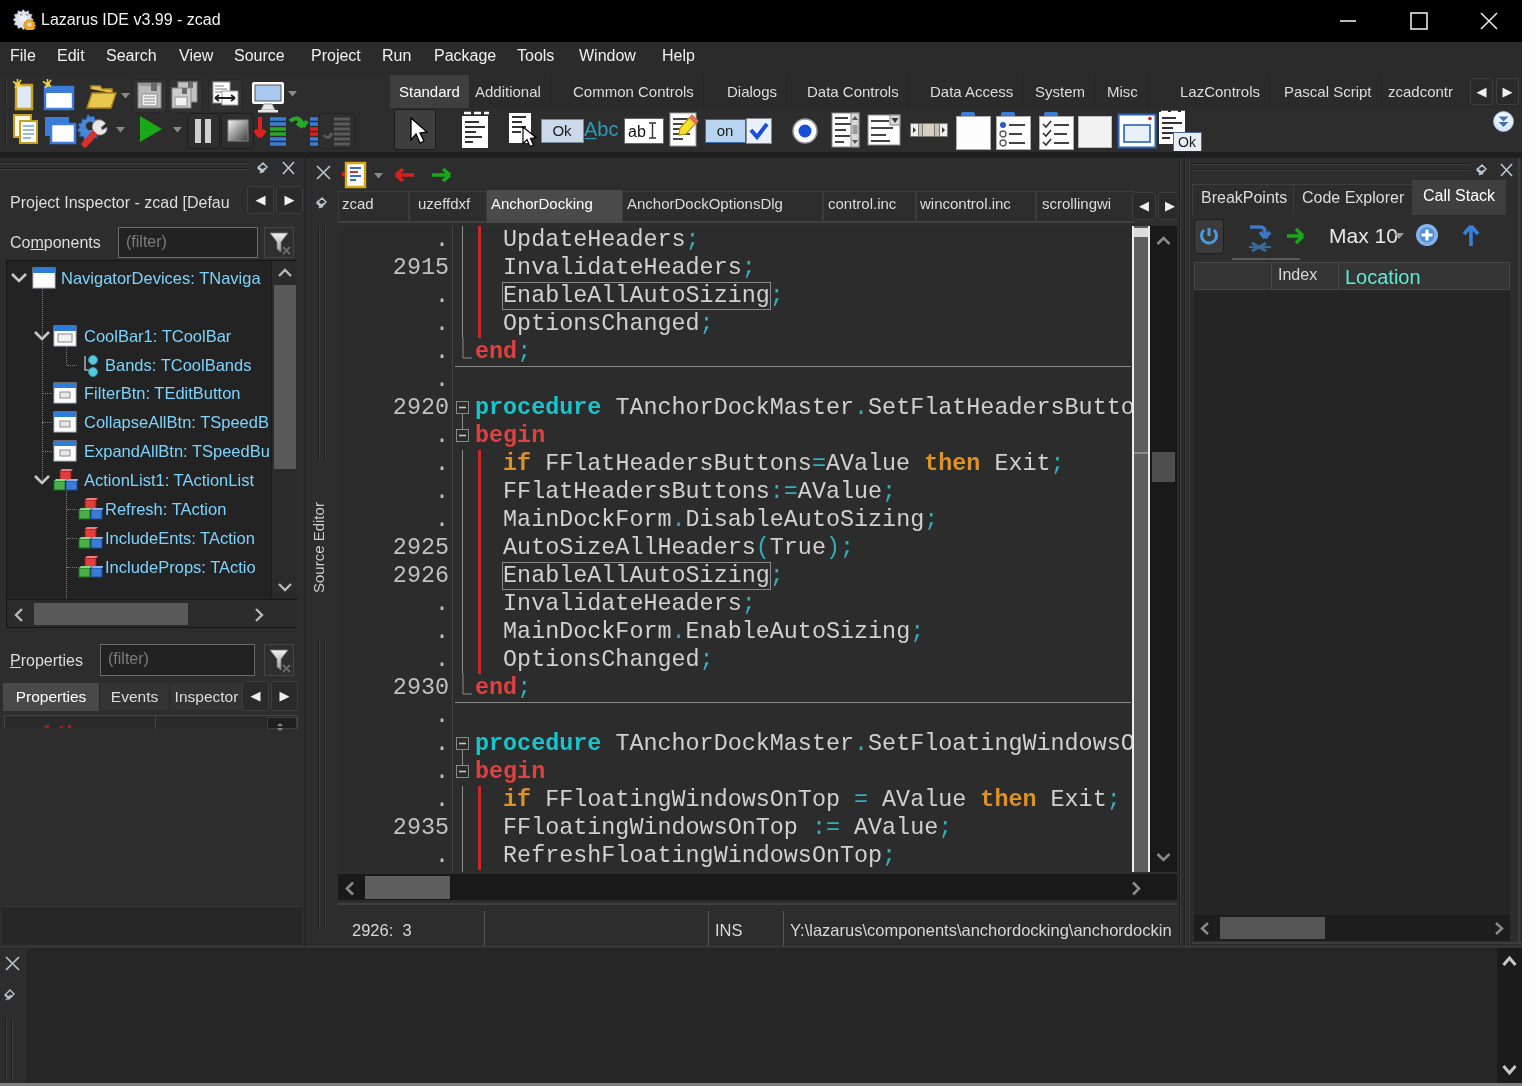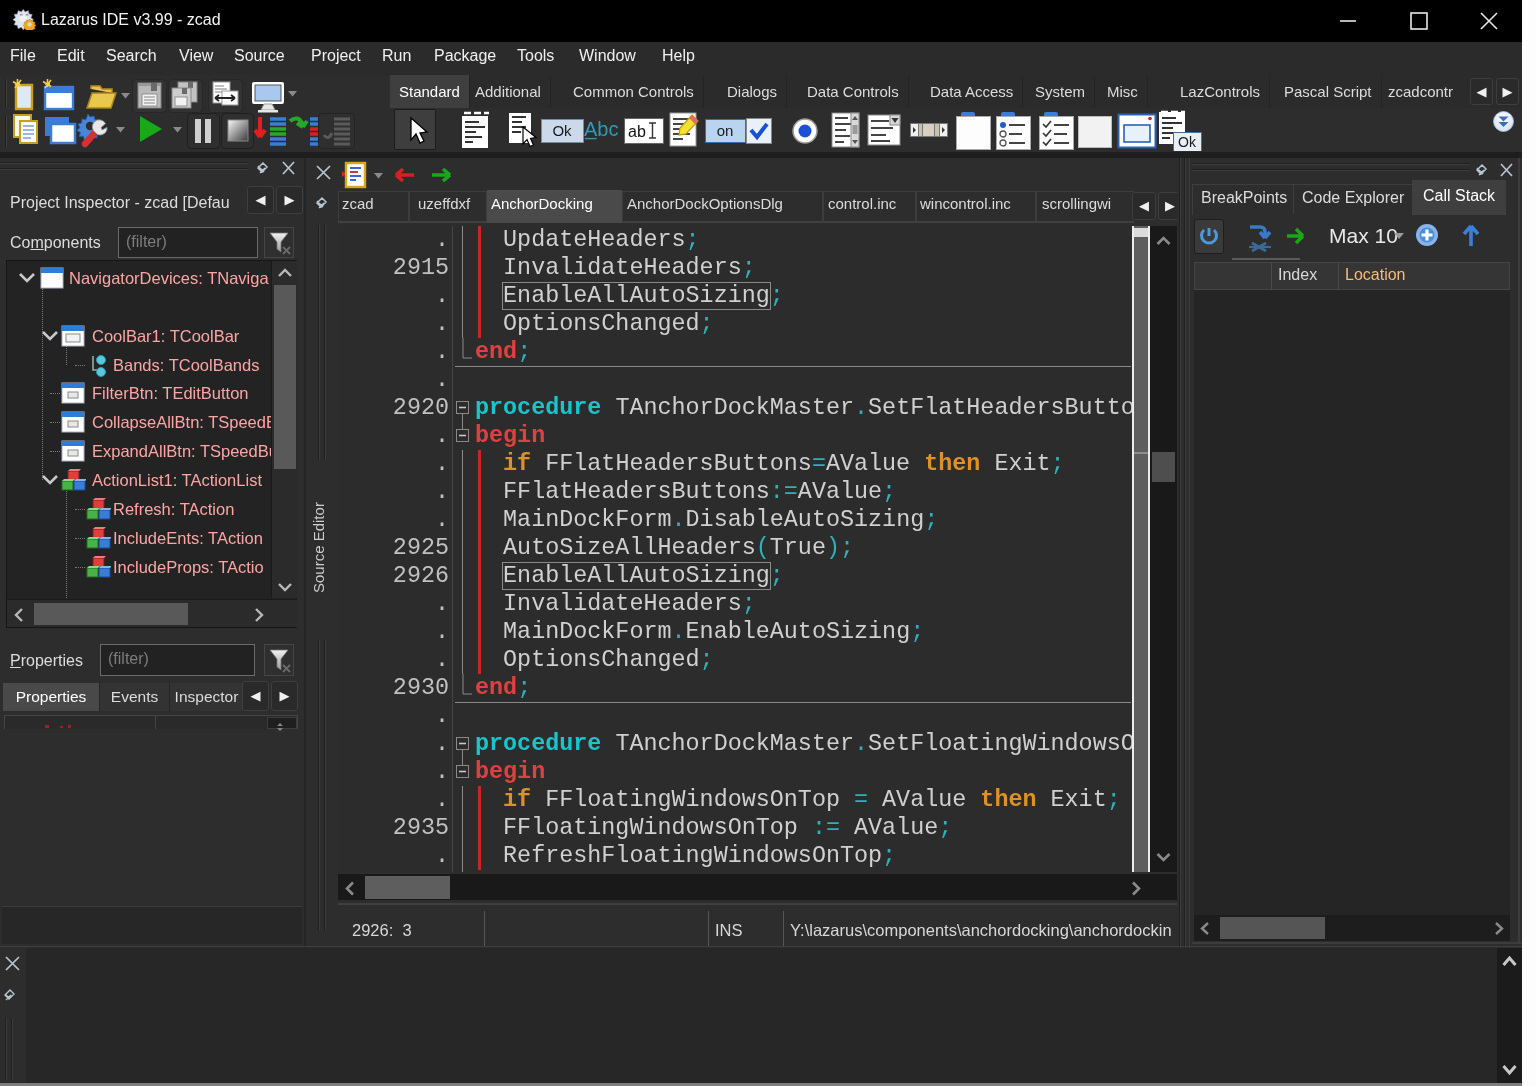--- a/index.html
+++ b/index.html
@@ -30,21 +30,21 @@
 .paneltitle { color:#dcdcdc; font-size:16px; }
 .filterbox { position:absolute; background:#222; border:1px solid #6a6a6a;
   color:#7d7d7d; font-size:16px; padding-left:7px; line-height:28px; }
 .tab { position:absolute; color:#dcdcdc; font-size:15.5px; text-align:center; }
 .tab.sel { background:#494949; color:#fff; }
 
 #leftpanel { left:0; top:158px; width:306px; height:790px; background:#2d2d2d;
   border-right:2px solid #252525; }
 #tree { position:absolute; left:6px; top:102px; width:291px; height:368px;
   background:#232323; border:1px solid #161616; }
-.trow { position:absolute; left:8px; height:29px; width:100%; color:#fca5a5;
+.trow { position:absolute; left:0; height:29px; width:100%; color:#7dd3fc;
   font-size:16.5px; line-height:29px; white-space:nowrap; }
 
 #sestrip { left:306px; top:158px; width:32px; height:790px; background:#2d2d2d; }
 #selabel { position:absolute; left:4px; top:308px; width:24px; height:163px;
   color:#cdcdcd; font-size:15px; writing-mode:vertical-rl; transform:rotate(180deg);
   text-align:center; }
 
 #editor { left:338px; top:158px; width:839px; height:790px; background:#2d2d2d; }
 #codearea { position:absolute; left:0; top:68px; width:839px; height:646px; background:#2c2c2c; }
 .cl { position:absolute; white-space:pre; font-family:"Liberation Mono", monospace;
@@ -775,21 +775,21 @@
       <svg class="abs" style="left:268px;top:7px" width="22" height="27">
           <path d="M11 24 V6 M11 4 l-7 8 M11 4 l7 8" stroke="#3a80d8" stroke-width="3.6" fill="none"></path>
         </svg>
       <div class="abs" style="left:40px;top:43px;width:68px;height:2px;background:#5a5a5a"></div>
     </div>
 
     <div class="abs" style="left:2px;top:104px;width:316px;height:28px;background:#353535;border:1px solid #454545">
       <div class="abs" style="left:76px;top:0;width:1px;height:27px;background:#4a4a4a"></div>
       <div class="abs" style="left:143px;top:0;width:1px;height:27px;background:#4a4a4a"></div>
       <div class="abs" style="left:83px;top:3px;color:#d8d8d8;font-size:16px">Index</div>
-      <div class="abs" style="left:150px;top:3px;color:#fdba74;font-size:16px">Location</div>
+      <div class="abs" style="left:150px;top:3px;color:#5eead4;font-size:20px">Location</div>
     </div>
 
     <div class="abs" style="left:2px;top:132px;width:316px;height:625px;background:#252525"></div>
 
     <div class="abs" style="left:2px;top:757px;width:316px;height:26px;background:#1d1d1d">
       <svg class="abs" style="left:5px;top:6px" width="12" height="15">
           <path d="M9 2 l-6 5.5 6 5.5" stroke="#8a8a8a" stroke-width="2.4" fill="none"></path>
         </svg>
       <div class="abs" style="left:26px;top:2px;width:105px;height:22px;background:#555"></div>
       <svg class="abs" style="left:299px;top:6px" width="12" height="15">

